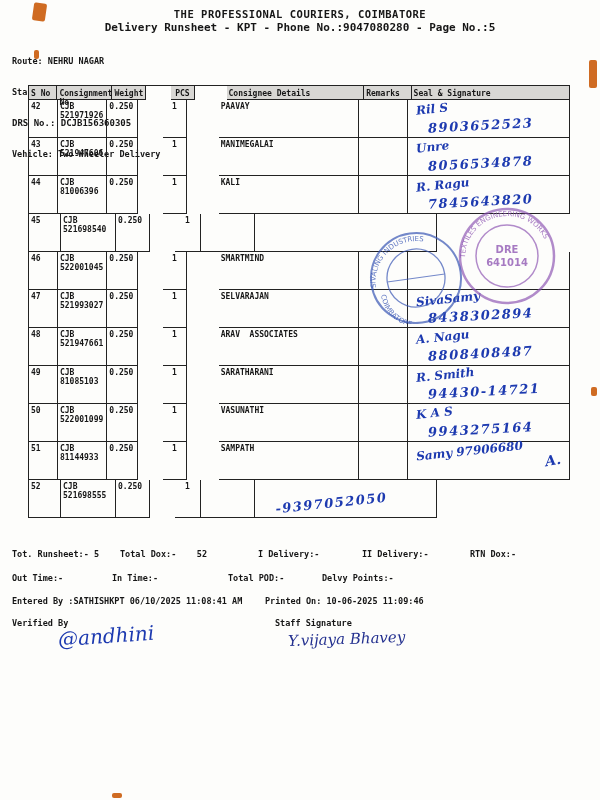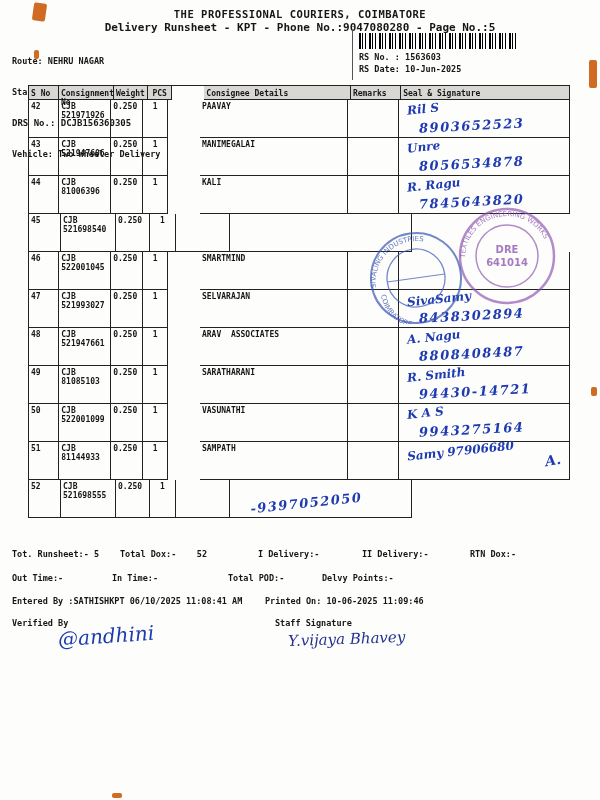--- a/index.html
+++ b/index.html
@@ -15,21 +15,21 @@
     background:repeating-linear-gradient(90deg,#000 0 2px,#fff 2px 3px,#000 3px 4px,#fff 4px 6px,#000 6px 7px,#fff 7px 10px);}
   .rs-no{position:absolute;left:6px;top:22px;font-size:8.5px;font-weight:bold;white-space:pre;}
   .rs-date{position:absolute;left:6px;top:34px;font-size:8.5px;font-weight:bold;white-space:pre;}
   
   .tbl{left:28px;top:85px;width:541px;border-top:1px solid #222;border-left:1px solid #222;}
   .tr{display:flex;}
   .cell{box-sizing:border-box;border-right:1px solid #222;border-bottom:1px solid #222;
         font-size:8px;font-weight:bold;padding:2px 2px;white-space:pre-wrap;overflow:visible;}
   .th .cell{background:#d8d7d4;height:14px;padding-top:3px;}
   .dr .cell{height:38px;}
-  .c0{width:32px;}.c1{width:55px;}.c2{width:34px;}.c3{width:26px;text-align:center;}
+  .c0{width:32px;}.c1{width:55px;}.c2{width:34px;}.c3{width:26px;text-align:center;margin-left:25px;}
   .c4{width:158px;margin-left:32px;}.c5{width:54px;}.c6{width:182px;position:relative;}
   .hand{font-family:"DejaVu Serif",serif;font-style:italic;color:#1d3ab0;}
   .sig1{display:inline-block;font-size:12px;transform:rotate(-6deg);margin-left:6px;}
   .sig2{display:block;font-size:13px;letter-spacing:1.5px;transform:rotate(-3deg);margin:1px 0 0 18px;}
   .sig-extra{position:absolute;right:8px;top:10px;font-size:14px;transform:rotate(-10deg);}
   .dr:last-child .sig2{transform:translateY(10px) rotate(-6deg);}
   
   .stamps{left:345px;top:206px;width:230px;height:118px;pointer-events:none;}
   
   .fline{font-size:8.5px;font-weight:bold;white-space:pre;}
@@ -52,25 +52,20 @@
   <div class="abs hdr-title">THE PROFESSIONAL COURIERS, COIMBATORE</div>
   <div class="abs hdr-sub">Delivery Runsheet - KPT - Phone No.:9047080280 - Page No.:5</div>
 
   <div class="abs meta">
     <div>Route: NEHRU NAGAR</div>
     <div>Staff:VIJAYA BANU</div>
     <div style="font-size:9px;">DRS No.: DCJB156360305</div>
     <div>Vehicle: Two Wheeler Delivery</div>
   </div>
 
-  <div class="abs rsbox">
-    <div class="barcode"></div>
-    <div class="rs-no">RS No. : 1563603</div>
-    <div class="rs-date">RS Date: 10-Jun-2025</div>
-  </div>
 
   <div class="abs tbl">
     <div class="tr th" id="thead">
         <div class="cell c0">S No</div>
         <div class="cell c1">Consignment No</div>
         <div class="cell c2">Weight</div>
         <div class="cell c3">PCS</div>
         <div class="cell c4">Consignee Details</div>
         <div class="cell c5">Remarks</div>
         <div class="cell c6">Seal &amp; Signature</div>

